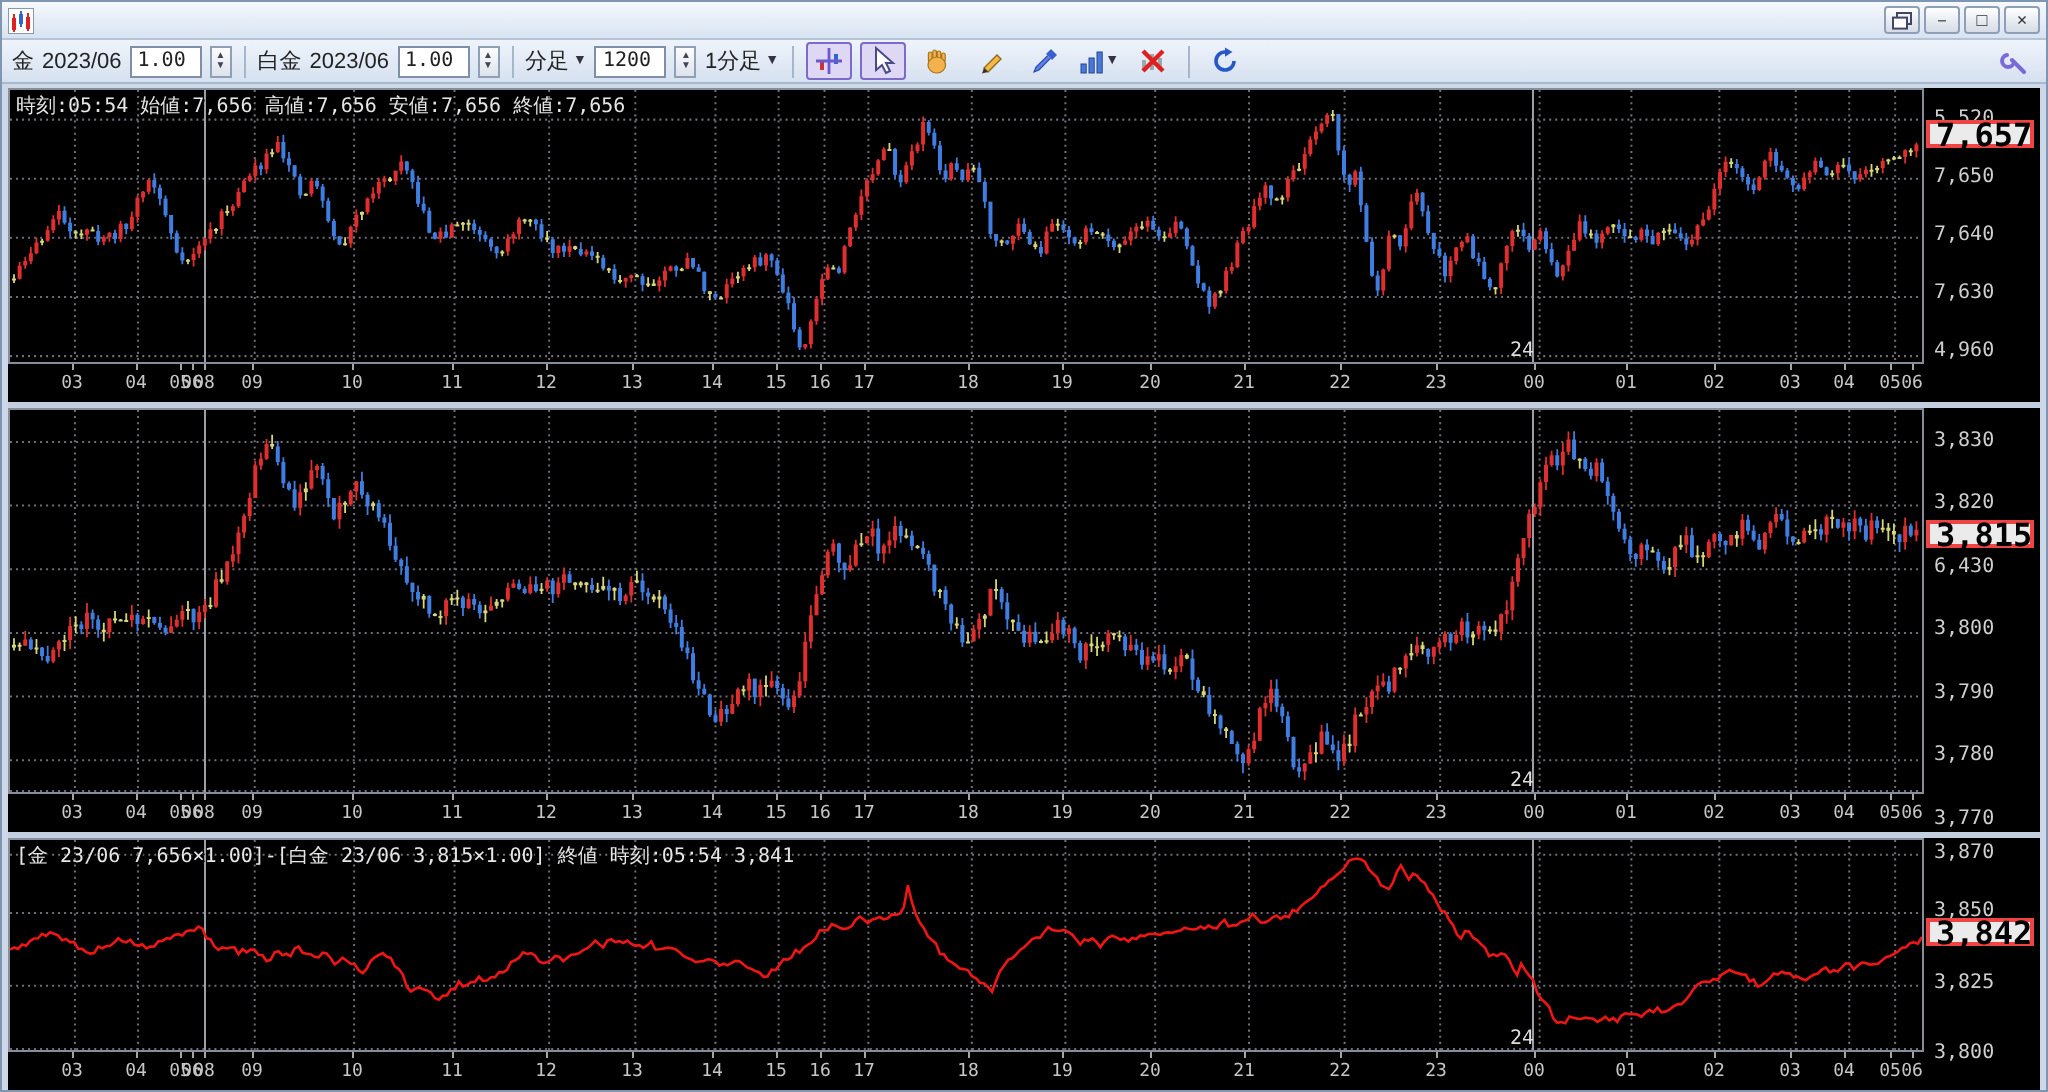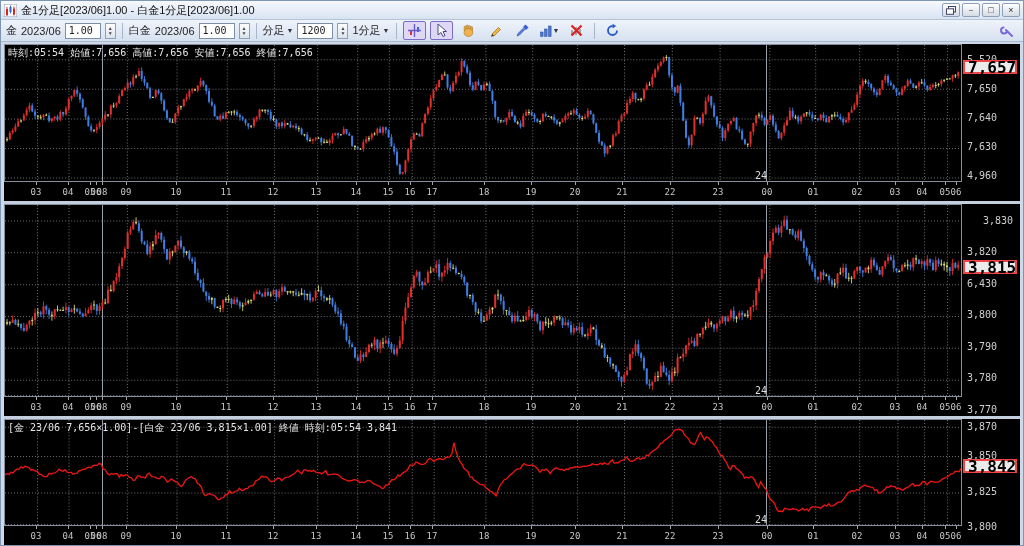--- a/index.html
+++ b/index.html
@@ -55,21 +55,20 @@
   <div class="titlebar">
     <svg width="13" height="13" viewBox="0 0 13 13">
       <rect x="0" y="0" width="13" height="13" fill="#fff" stroke="#8899aa"></rect>
       <rect x="2" y="5" width="2" height="6" fill="#d22"></rect>
         <line x1="3" y1="3" x2="3" y2="12" stroke="#d22"></line>
       <rect x="5.5" y="3" width="2" height="5" fill="#36c"></rect>
         <line x1="6.5" y1="1.5" x2="6.5" y2="9.5" stroke="#36c"></line>
       <rect x="9" y="4.5" width="2" height="6" fill="#d22"></rect>
         <line x1="10" y1="2.5" x2="10" y2="11.5" stroke="#d22"></line>
     </svg>
-    <span class="title">金1分足[2023/06]1.00 - 白金1分足[2023/06]1.00</span>
     <div class="winbtns">
       <div class="winbtn">
         <svg width="10" height="9" viewBox="0 0 10 9">
           <rect x="2.5" y="0.5" width="7" height="5.5" fill="none" stroke="#446"></rect>
           <rect x="0.5" y="2.8" width="7" height="5.5" fill="#fff" stroke="#446"></rect>
         </svg>
       </div>
       <div class="winbtn">－</div>
       <div class="winbtn">□</div>
       <div class="winbtn">×</div>
@@ -324,21 +323,21 @@
             <div class="tick" style="left: 918px;"></div>
             <span class="tlab" style="left: 918px;">04</span>
             <div class="tick" style="left: 941px;"></div>
             <span class="tlab" style="left: 941px;">05</span>
             <div class="tick" style="left: 952px;"></div>
             <span class="tlab" style="left: 952px;">06</span>
           </div>
       </div>
       <div class="yaxis">
         <div class="curbox" style="top: 56px;">3,815</div>
-      <span class="ylab" style="top: 10.75px; margin-left: 16px;">3,830</span>
+      <span class="ylab" style="top: 10.75px;">3,830</span>
           <span class="ylab" style="top: 42.25px;">3,820</span>
           <span class="ylab" style="top: 73.75px;">6,430</span>
           <span class="ylab" style="top: 105.25px;">3,800</span>
           <span class="ylab" style="top: 136.75px;">3,790</span>
           <span class="ylab" style="top: 168.25px;">3,780</span>
           <span class="ylab" style="top: 199.75px;">3,770</span>
         </div>
     </div>
 
     <div class="splitter"></div>

